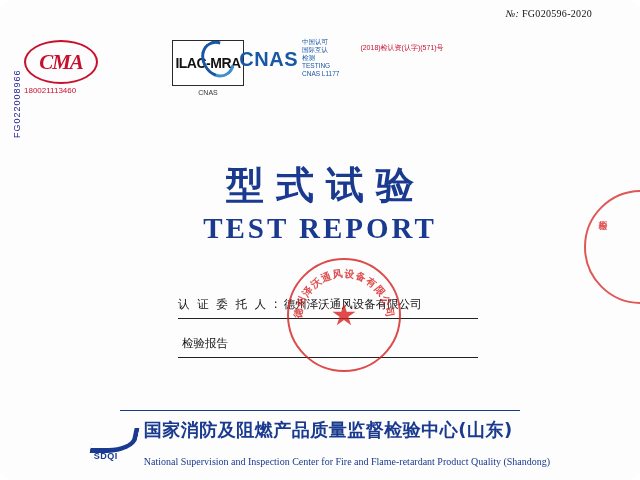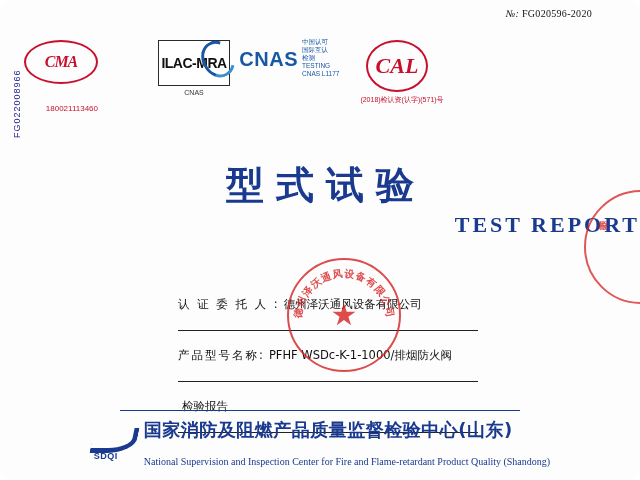--- a/index.html
+++ b/index.html
@@ -72,35 +72,35 @@
   .cma-ellipse {
     width: 74px; height: 44px;
     border: 2px solid #c8102e;
     border-radius: 50%;
     display: flex; align-items: center; justify-content: center;
     box-sizing: border-box;
   }
   .cma-text {
     color: #c8102e;
     font-weight: bold;
-    font-size: 16px;
+    font-size: 21px;
     font-style: italic;
     font-family: "Liberation Serif", serif;
     letter-spacing: -1px;
   }
   .cma-num {
-    margin-top: 20px;
-    text-align: right;
+    margin-top: 2px;
+    text-align: left;
     color: #c8102e;
     font-size: 8px;
     font-family: "Liberation Sans", sans-serif;
   }
 
   
-  .logo-ilac { left: 90px; width: 72px; padding-left: 44px; }
+  .logo-ilac { left: 104px; width: 72px; padding-left: 44px; }
   .ilac-box {
     width: 72px; height: 46px;
     border: 1.5px solid #2b2b2b;
     box-sizing: border-box;
     display: flex; align-items: center; justify-content: center;
     background: #fff;
   }
   .ilac-text {
     font-family: "Liberation Sans", sans-serif;
     font-weight: bold;
@@ -184,42 +184,42 @@
     font-weight: bold;
     color: #1a3a8f;
     letter-spacing: 12px;
     font-family: "DejaVu Sans", sans-serif;
     text-indent: 12px;
   }
   .title-en {
     position: absolute;
     left: 0; right: 0;
     top: 212px;
-    text-align: right;
-    font-size: 22px;
+    text-align: center;
+    font-size: 29px;
     font-weight: bold;
     color: #1a3a8f;
     letter-spacing: 3px;
     font-family: "Liberation Serif", serif;
   }
 
   
   .fields {
     position: absolute;
     left: 178px;
     top: 280px;
     width: 300px;
   }
   .field-row {
     position: relative;
     height: 32px;
     border-bottom: 1px solid #222;
     display: flex;
     align-items: flex-end;
-    padding-bottom: 18px;
+    padding-bottom: 6px;
   }
   .field-label {
     font-size: 11.5px;
     color: #111;
     letter-spacing: 2px;
     font-family: "DejaVu Sans", sans-serif;
     white-space: nowrap;
   }
   .field-value {
     font-size: 11.5px;
@@ -382,39 +382,32 @@
         <div class="cnas-lines">
           <div>中国认可</div>
           <div>国际互认</div>
           <div>检测</div>
           <div>TESTING</div>
           <div>CNAS L1177</div>
         </div>
       </div>
 
       <div class="logo logo-cal">
-        <div class="cal-ellipse">
-          <span class="cal-text">CAL</span>
-        </div>
         <div class="cal-sub">(2018)检认资(认字)(571)号</div>
       </div>
 
     </div>
 
     <div class="title-cn">型式试验</div>
     <div class="title-en">TEST REPORT</div>
 
     <div class="fields">
       <div class="field-row">
         <span class="field-label">认 证 委 托 人 :</span>
         <span class="field-value">德州泽沃通风设备有限公司</span>
-      </div>
-      <div class="field-row">
-        <span class="field-label">产品型号名称:</span>
-        <span class="field-value">PFHF WSDc-K-1-1000/排烟防火阀</span>
       </div>
       <div class="field-row">
         <span class="field-value">检验报告</span>
       </div>
     </div>
 
     <div class="stamp">
       <svg class="stamp-arc" viewBox="0 0 110 110">
         <defs>
           <path id="arcpath" d="M 12,60 A 43,43 0 0 1 98,60" fill="none"></path>

